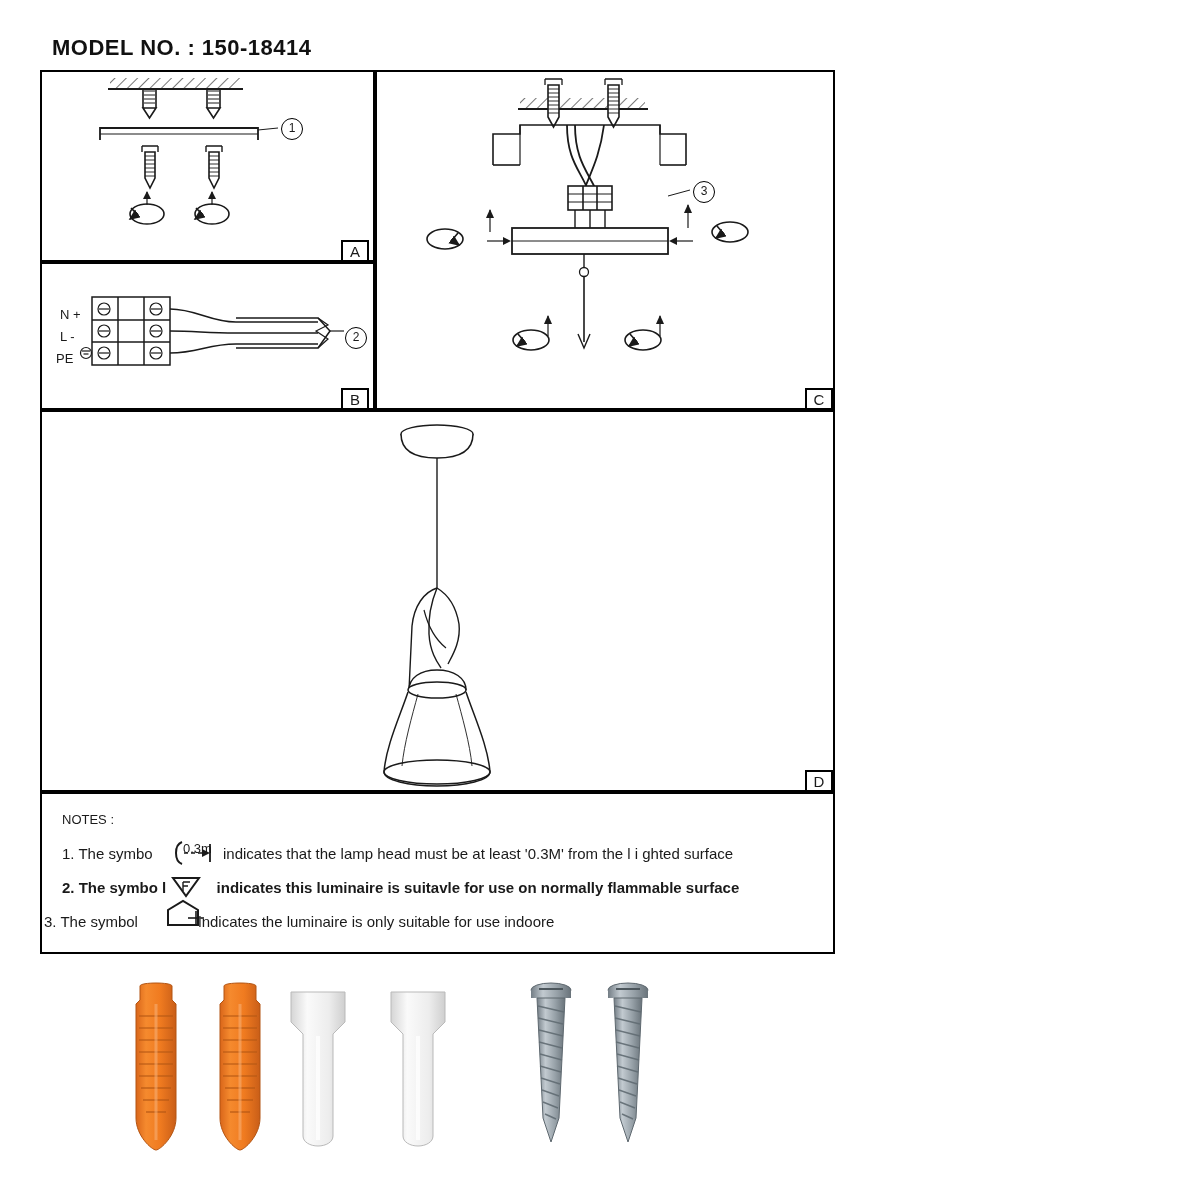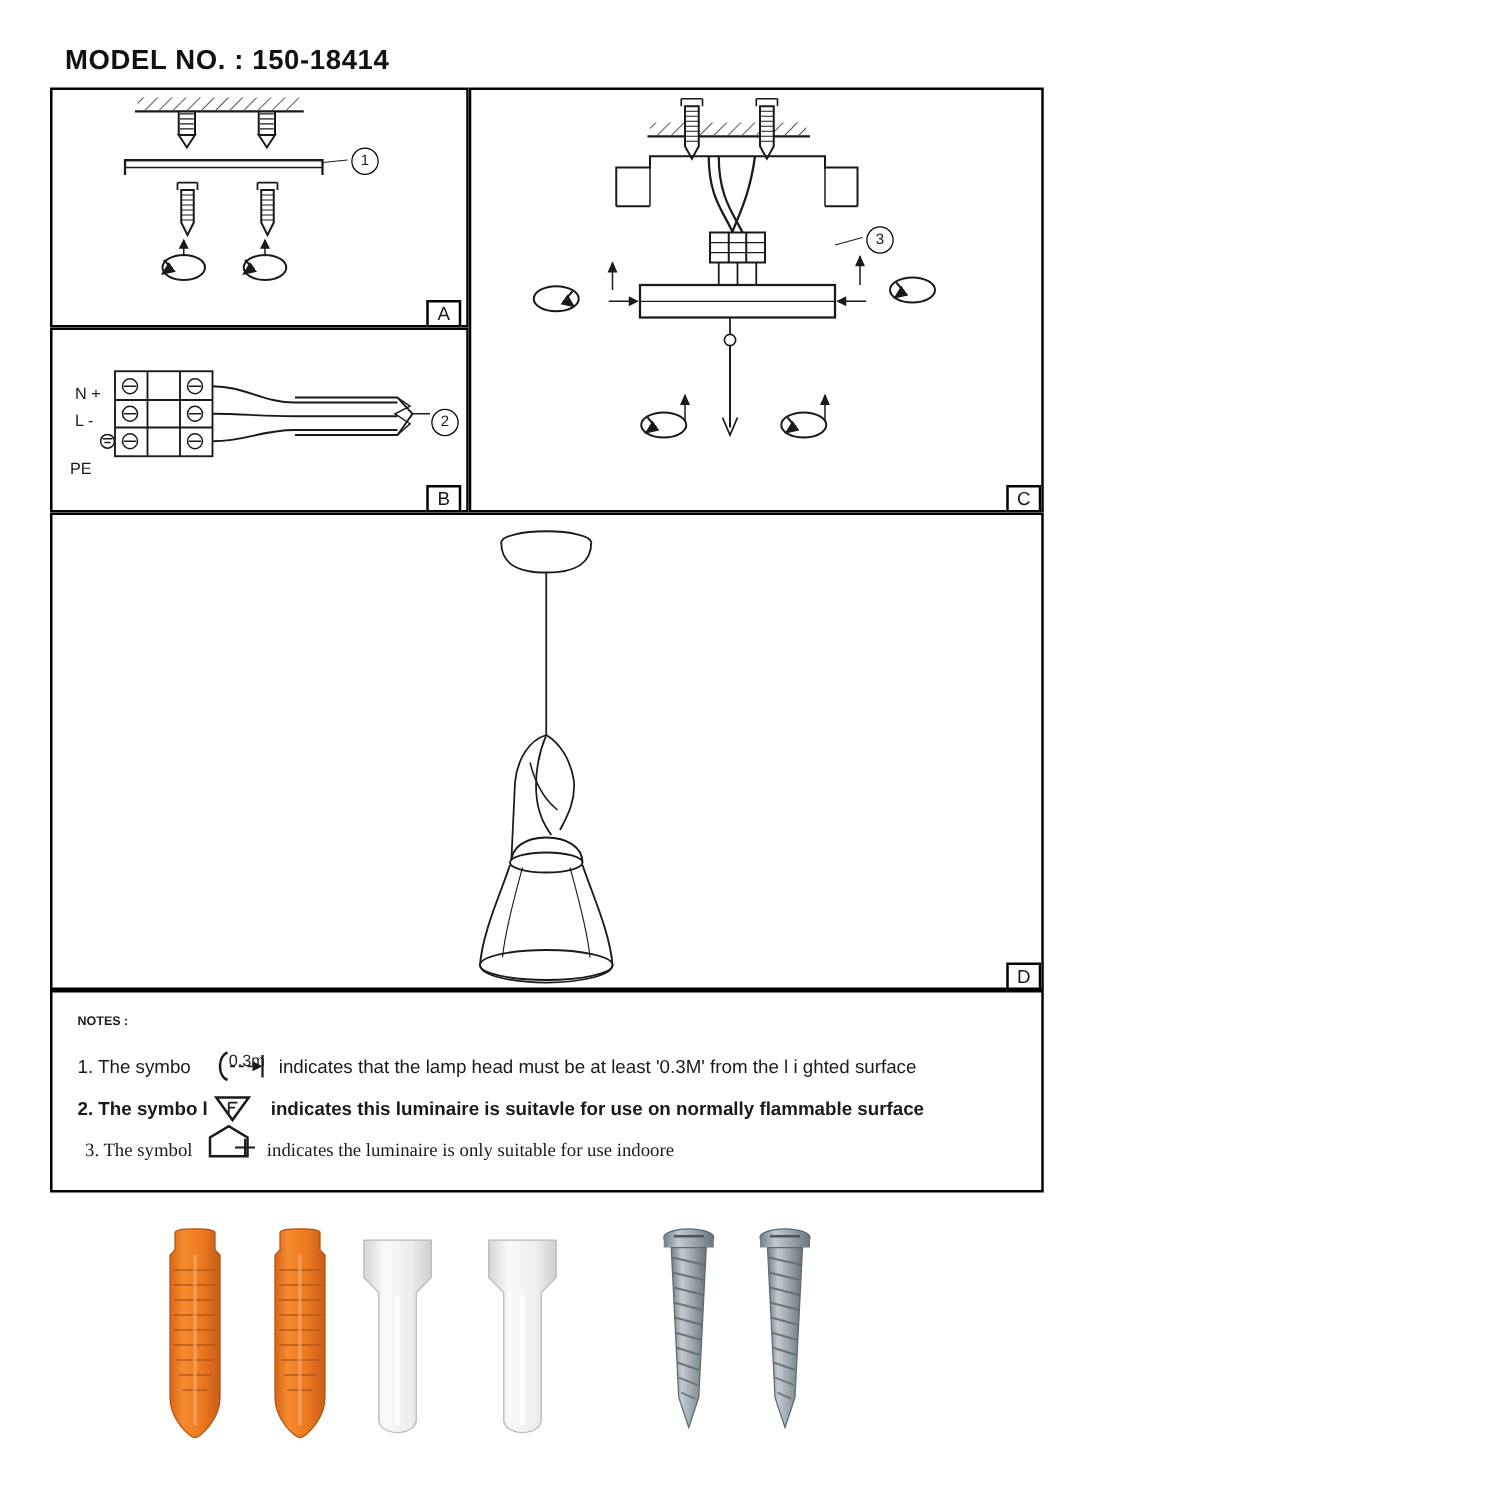--- a/index.html
+++ b/index.html
@@ -43,28 +43,28 @@
     font-size:12px;line-height:18px;text-align:center;background:#fff;
   }
   #step1{left:281px;top:118px;}
   #step2{left:345px;top:327px;}
   #step3{left:693px;top:181px;}
 
   
   .term-label{position:absolute;font-size:13px;}
   #lblN{left:60px;top:307px;}
   #lblL{left:60px;top:329px;}
-  #lblPE{left:56px;top:367px;}
-
-  
-  .notes-head{position:absolute;left:62px;top:812px;font-size:10px;font-weight:bold;}
+  #lblPE{left:56px;top:351px;}
+
+  
+  .notes-head{position:absolute;left:62px;top:812px;font-size:13px;}
   .note{position:absolute;font-size:15px;white-space:nowrap;}
   #note1{left:62px;top:845px;}
   #note2{left:62px;top:879px;font-weight:bold;}
-  #note3{left:68px;top:913px;font-family:Liberation Serif, serif;}
+  #note3{left:44px;top:913px;}
   .note .gap{display:inline-block;}
   #gap1{width:62px;}
   #gap2{width:42px;}
   #gap3{width:52px;}
   .sym-dist-label{position:absolute;left:183px;top:841px;font-size:13px;}
 
   svg{position:absolute;left:0;top:0;width:1200px;height:1200px;pointer-events:none;}
 </style>
 </head>
 <body>

